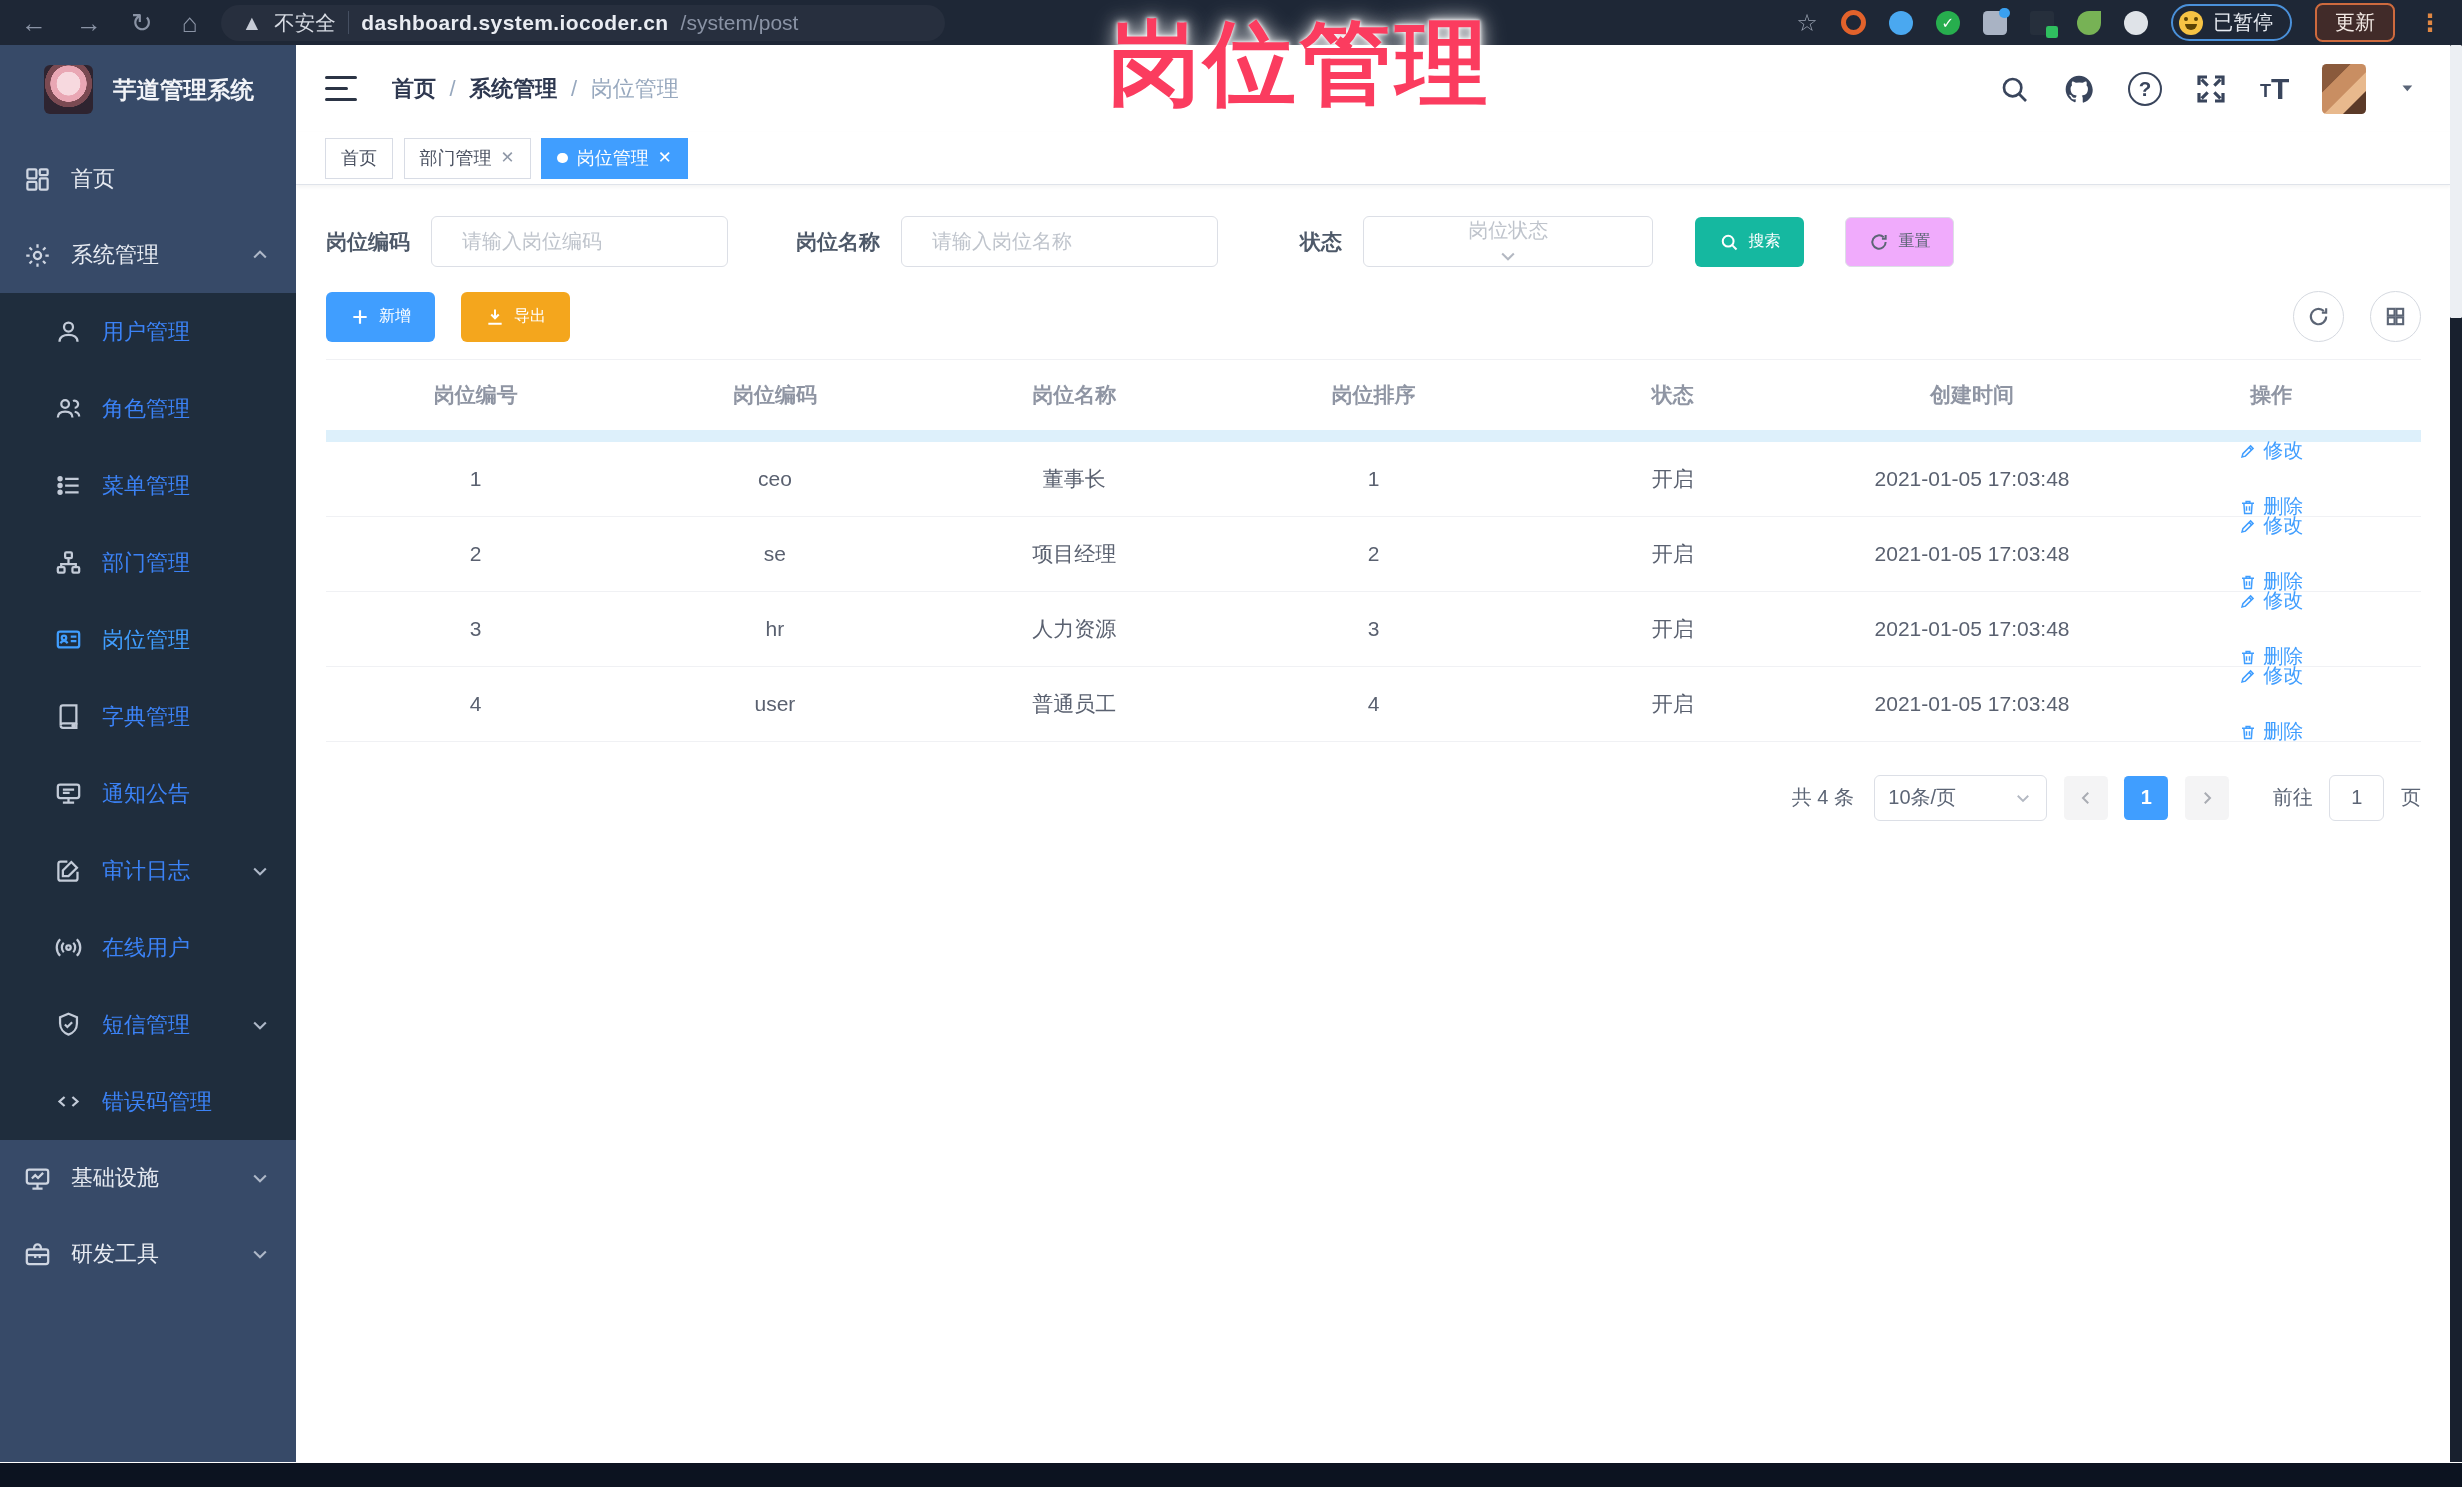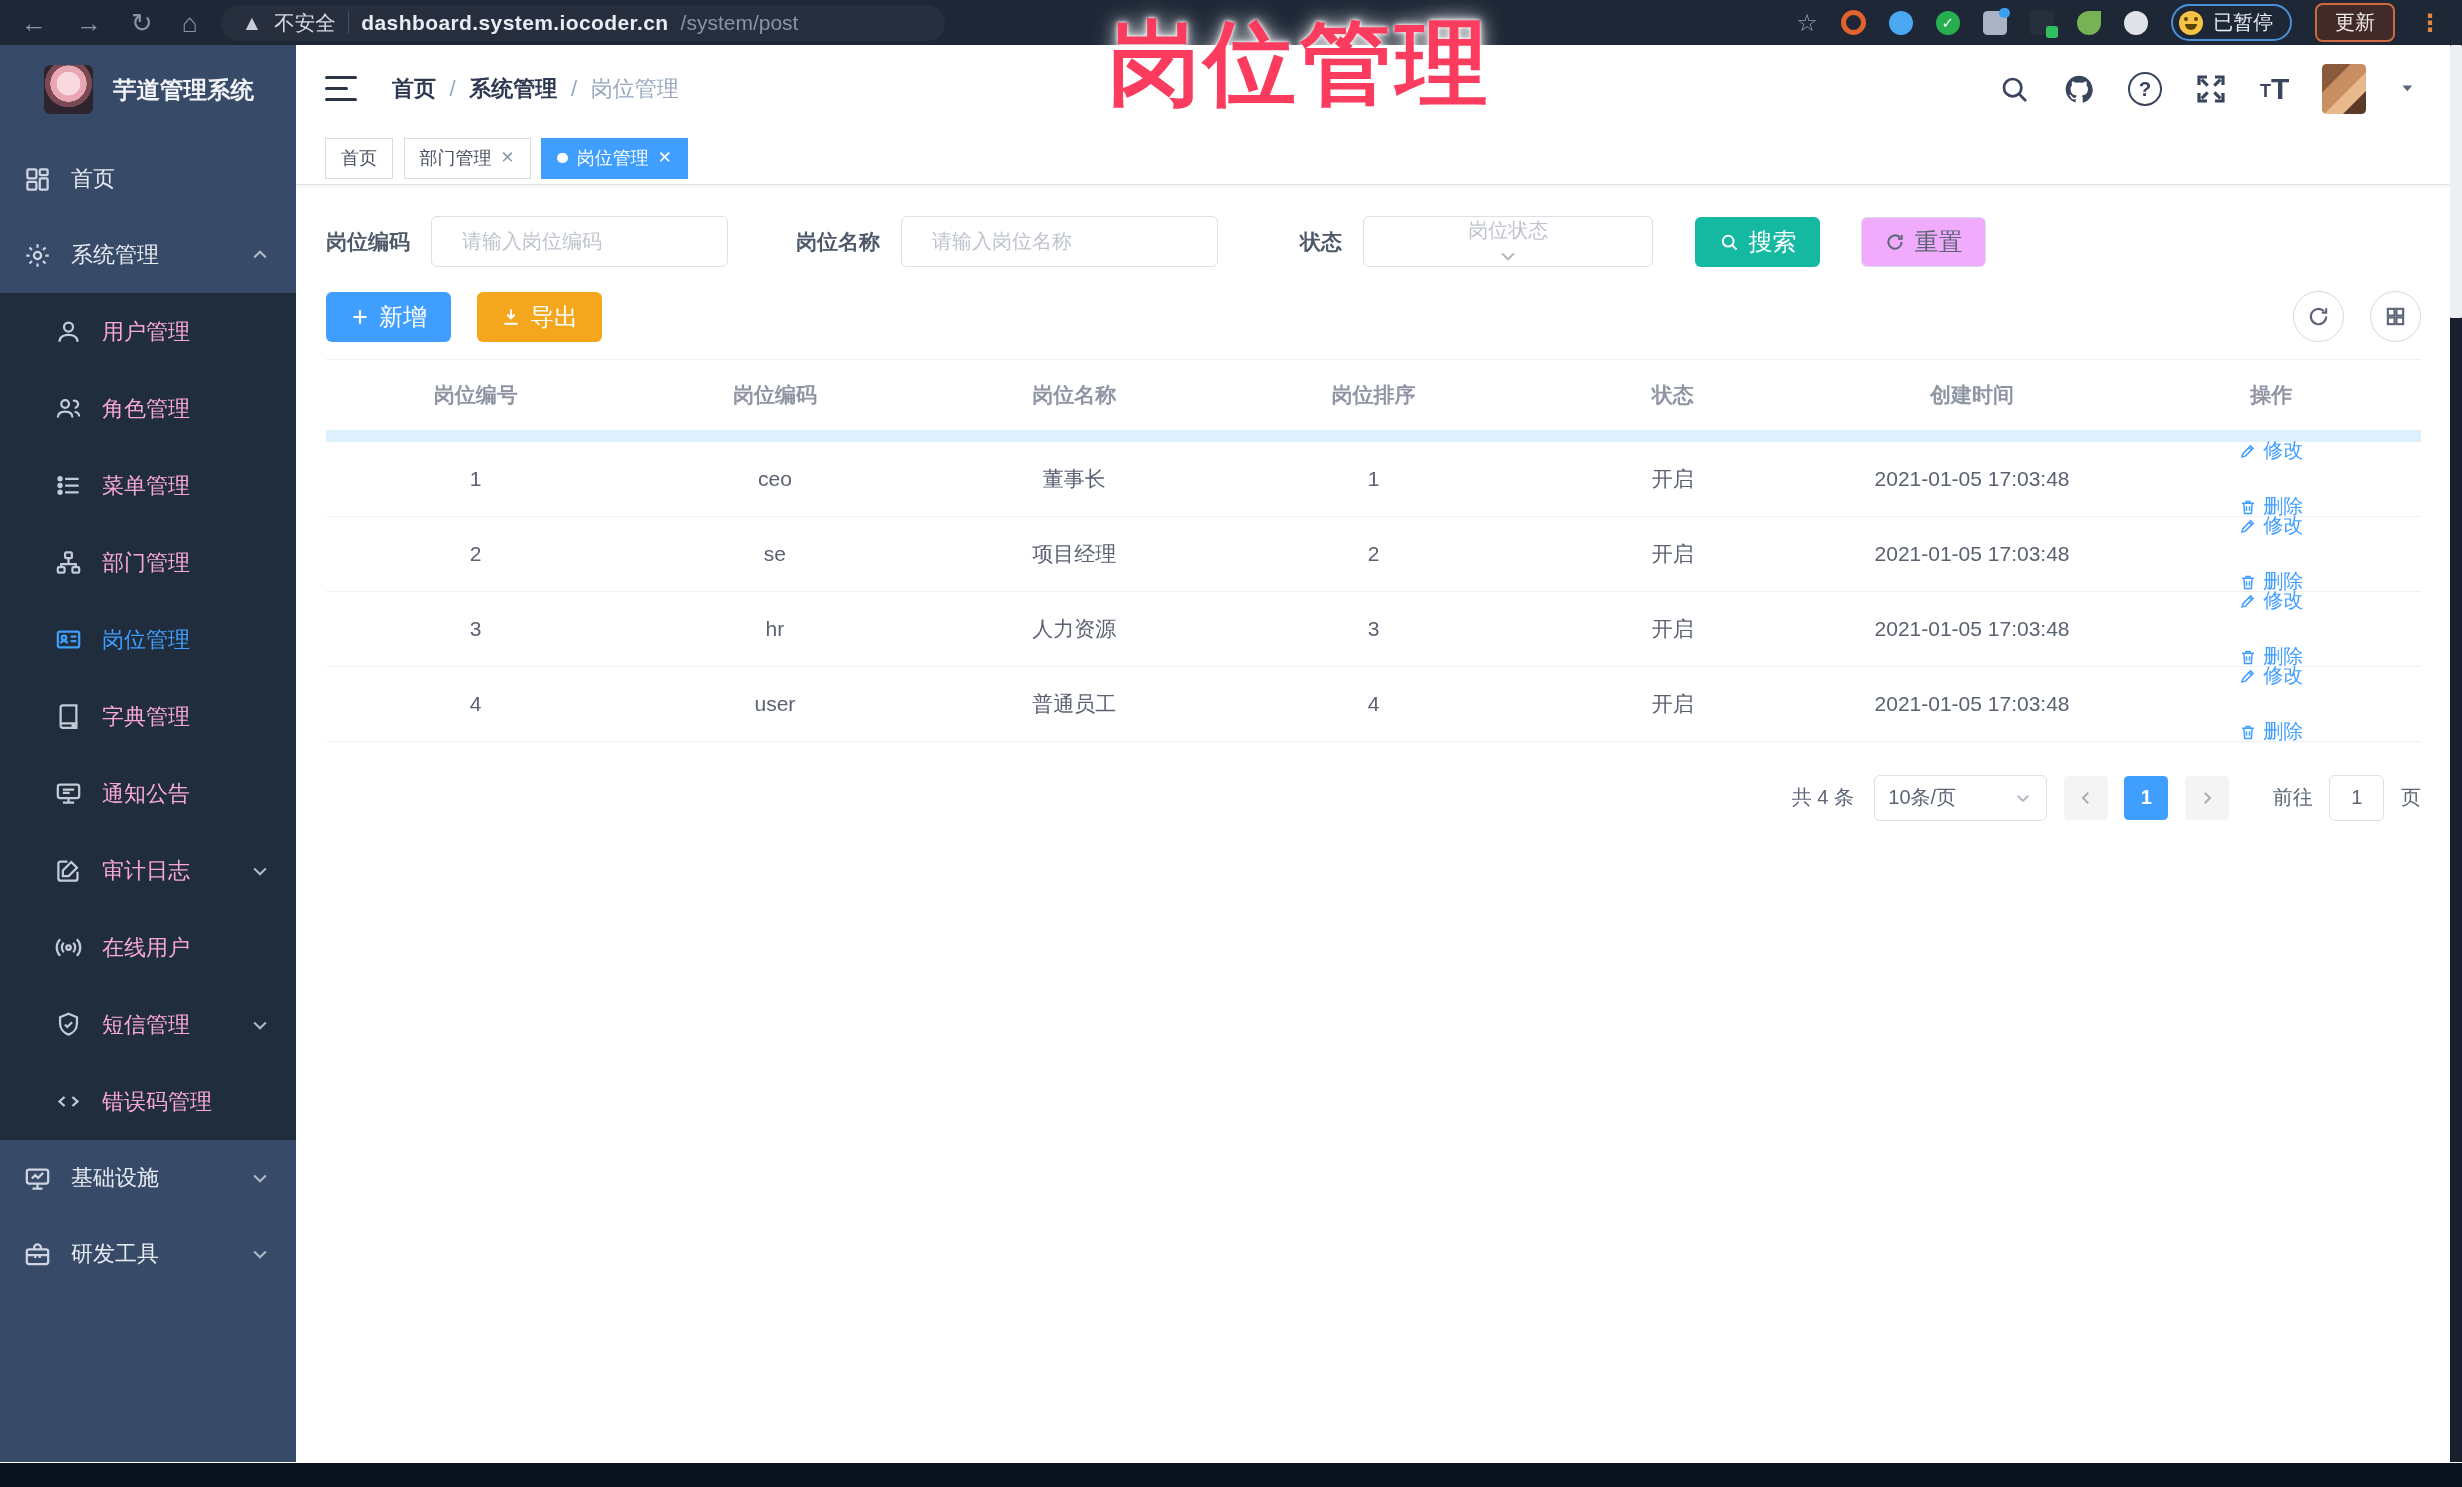--- a/index.html
+++ b/index.html
@@ -52,21 +52,21 @@
   .logo-row{display:flex;align-items:center;padding:20px 0 16.7px 44px;}
   .logo-img{width:49px;height:49px;border-radius:6px;flex:0 0 auto;
     background:radial-gradient(circle at 50% 38%,#f7d9df 0 30%,#e9a7b4 31% 46%,#7a4a52 47% 60%,#2e2430 61%);}
   .app-title{color:#f2f4f8;font-size:23.5px;font-weight:bold;margin-left:20px;white-space:nowrap;}
   .menu{margin-top:10.6px;}
   .menu-item{height:76px;display:flex;align-items:center;color:#e7ebf2;font-size:22px;cursor:pointer;}
   .menu-item .mi-icon{width:27px;height:27px;margin-left:24px;color:#cfd6e2;flex:0 0 auto;}
   .menu-item .mi-label{margin-left:20px;white-space:nowrap;}
   .menu-item .mi-caret{margin-left:auto;margin-right:26px;color:#aeb8c8;width:20px;height:20px;}
   .submenu{background:#1f2d3d;}
-  .submenu .menu-item{height:77px;color:#f9a8d4;}
+  .submenu .menu-item{height:77px;color:#3b82f6;}
   .submenu .mi-icon{margin-left:55px;color:#c3cbd8;}
   .menu-item.active{color:#409eff;}
   .menu-item.active .mi-icon{color:#409eff;}
 
   
   .main{position:absolute;left:296px;top:45px;width:2155px;height:1417px;background:#ffffff;}
   .main-header{height:87px;display:flex;align-items:center;background:#fff;}
   .hamburger{margin-left:29px;width:32px;height:26px;display:flex;flex-direction:column;justify-content:space-between;cursor:pointer;}
   .hamburger i{display:block;height:3.8px;background:#2b3445;border-radius:1.5px;}
   .hamburger i:nth-child(1){width:32px;}
@@ -95,21 +95,21 @@
 
   
   .content{padding:30px 30px 0 30px;}
   .filter-row{display:flex;align-items:center;height:53px;}
   .f-label{font-size:21px;color:#4e5969;font-weight:600;white-space:nowrap;}
   .f-input{height:49px;border:1.5px solid #dcdfe6;border-radius:6px;font-size:20px;color:#333;padding:0 30px;outline:none;background:#fff;font-family:inherit;}
   .f-input::placeholder{color:#bfc4cc;}
   .f-select{height:49px;border:1.5px solid #dcdfe6;border-radius:6px;display:flex;align-items:center;justify-content:space-between;padding:0 16.7px;cursor:pointer;background:#fff;}
   .f-select .sel-text{font-size:20px;color:#bfc4cc;}
   .f-select .sel-caret{width:20px;height:20px;color:#b3b8c2;}
-  .btn{display:inline-flex;align-items:center;gap:9px;height:50px;padding:0 23px;border-radius:6px;font-size:24px;cursor:pointer;border:1.5px solid transparent;white-space:nowrap;}
+  .btn{display:inline-flex;align-items:center;gap:9px;height:50px;padding:0 23px;border-radius:6px;font-size:16px;cursor:pointer;border:1.5px solid transparent;white-space:nowrap;}
   .btn .bicon{width:20px;height:20px;}
   .btn-search{background:#15b8a0;color:#fff;}
   .btn-reset{background:#f0abfc;color:#5c6575;border-color:#dcdfe6;}
   .btn-add{background:#409eff;color:#fff;}
   .btn-export{background:#f4a61d;color:#fff;}
   .actions-row{display:flex;align-items:center;margin-top:23px;}
   .actions-right{margin-left:auto;display:flex;gap:26px;}
   .circle-btn{width:49px;height:49px;border-radius:50%;border:1.5px solid #d5d9e0;background:#fff;display:flex;align-items:center;justify-content:center;color:#5c6575;cursor:pointer;}
   .circle-btn .bicon{width:23px;height:23px;}
 

